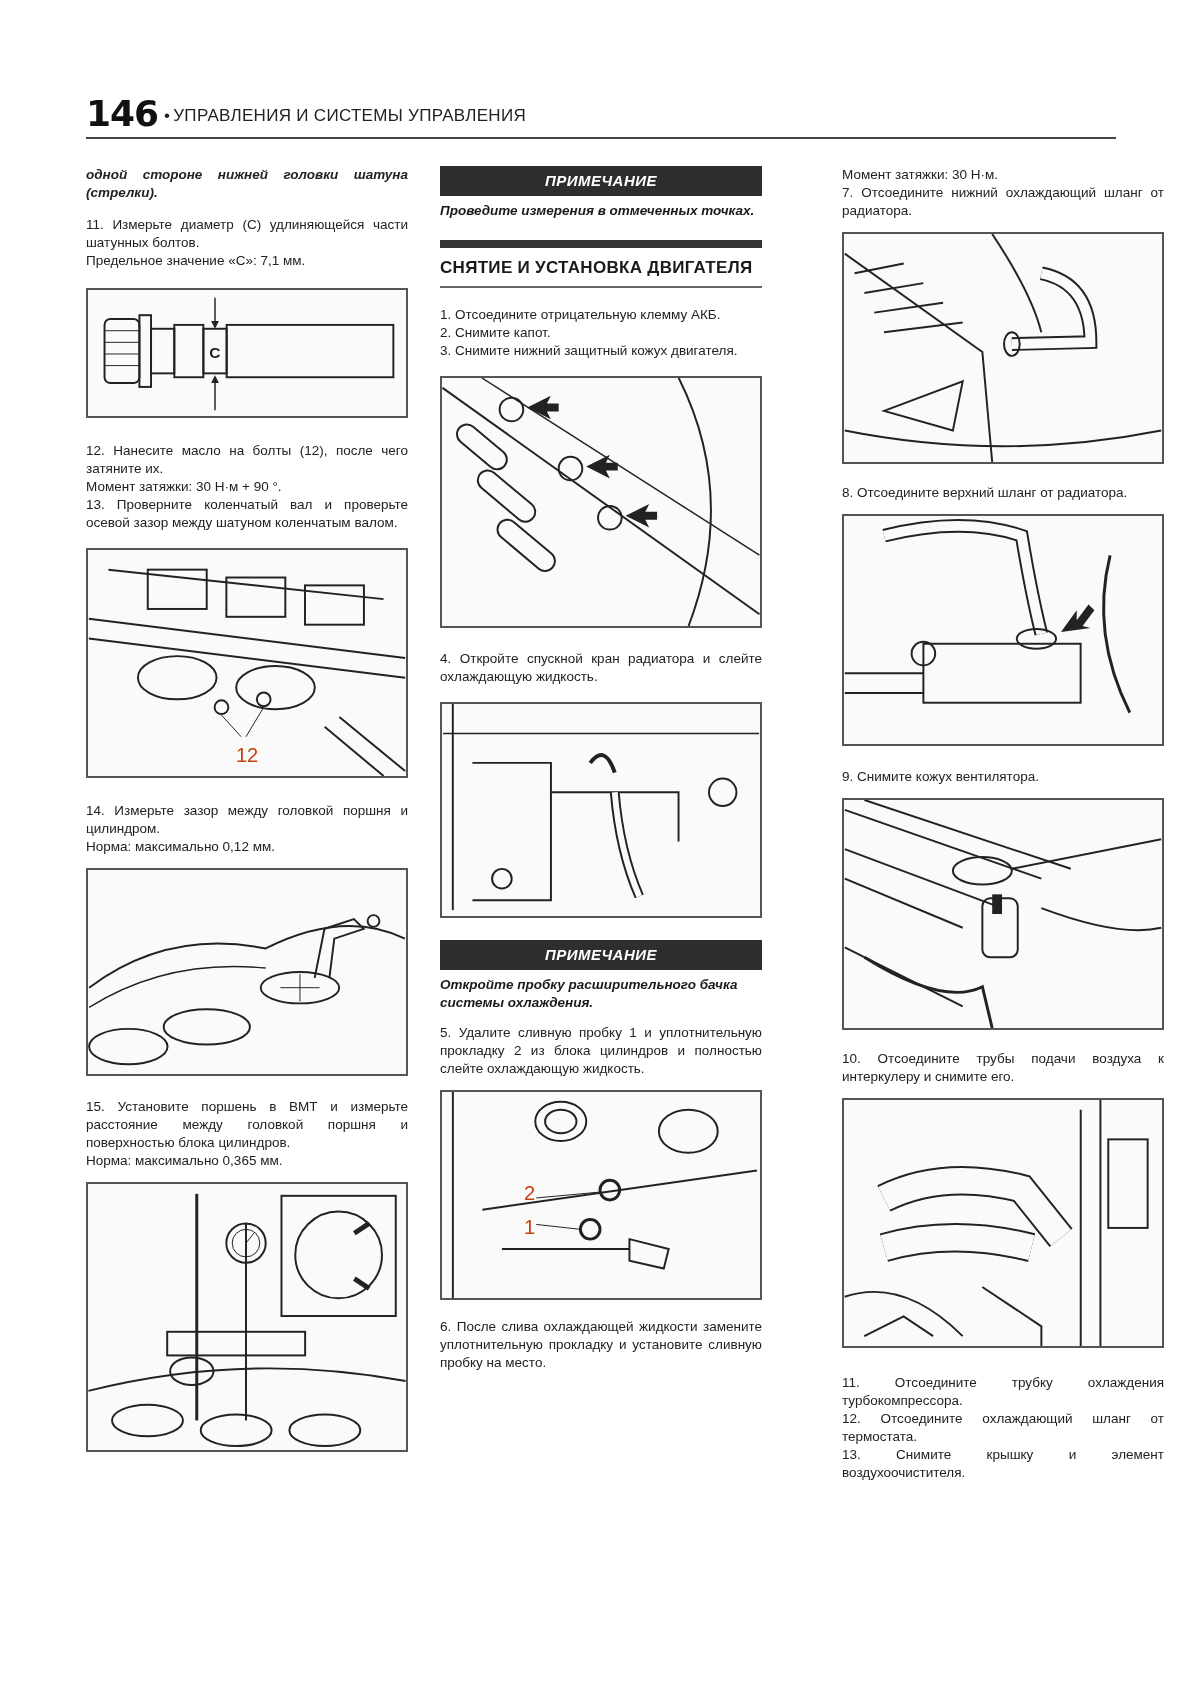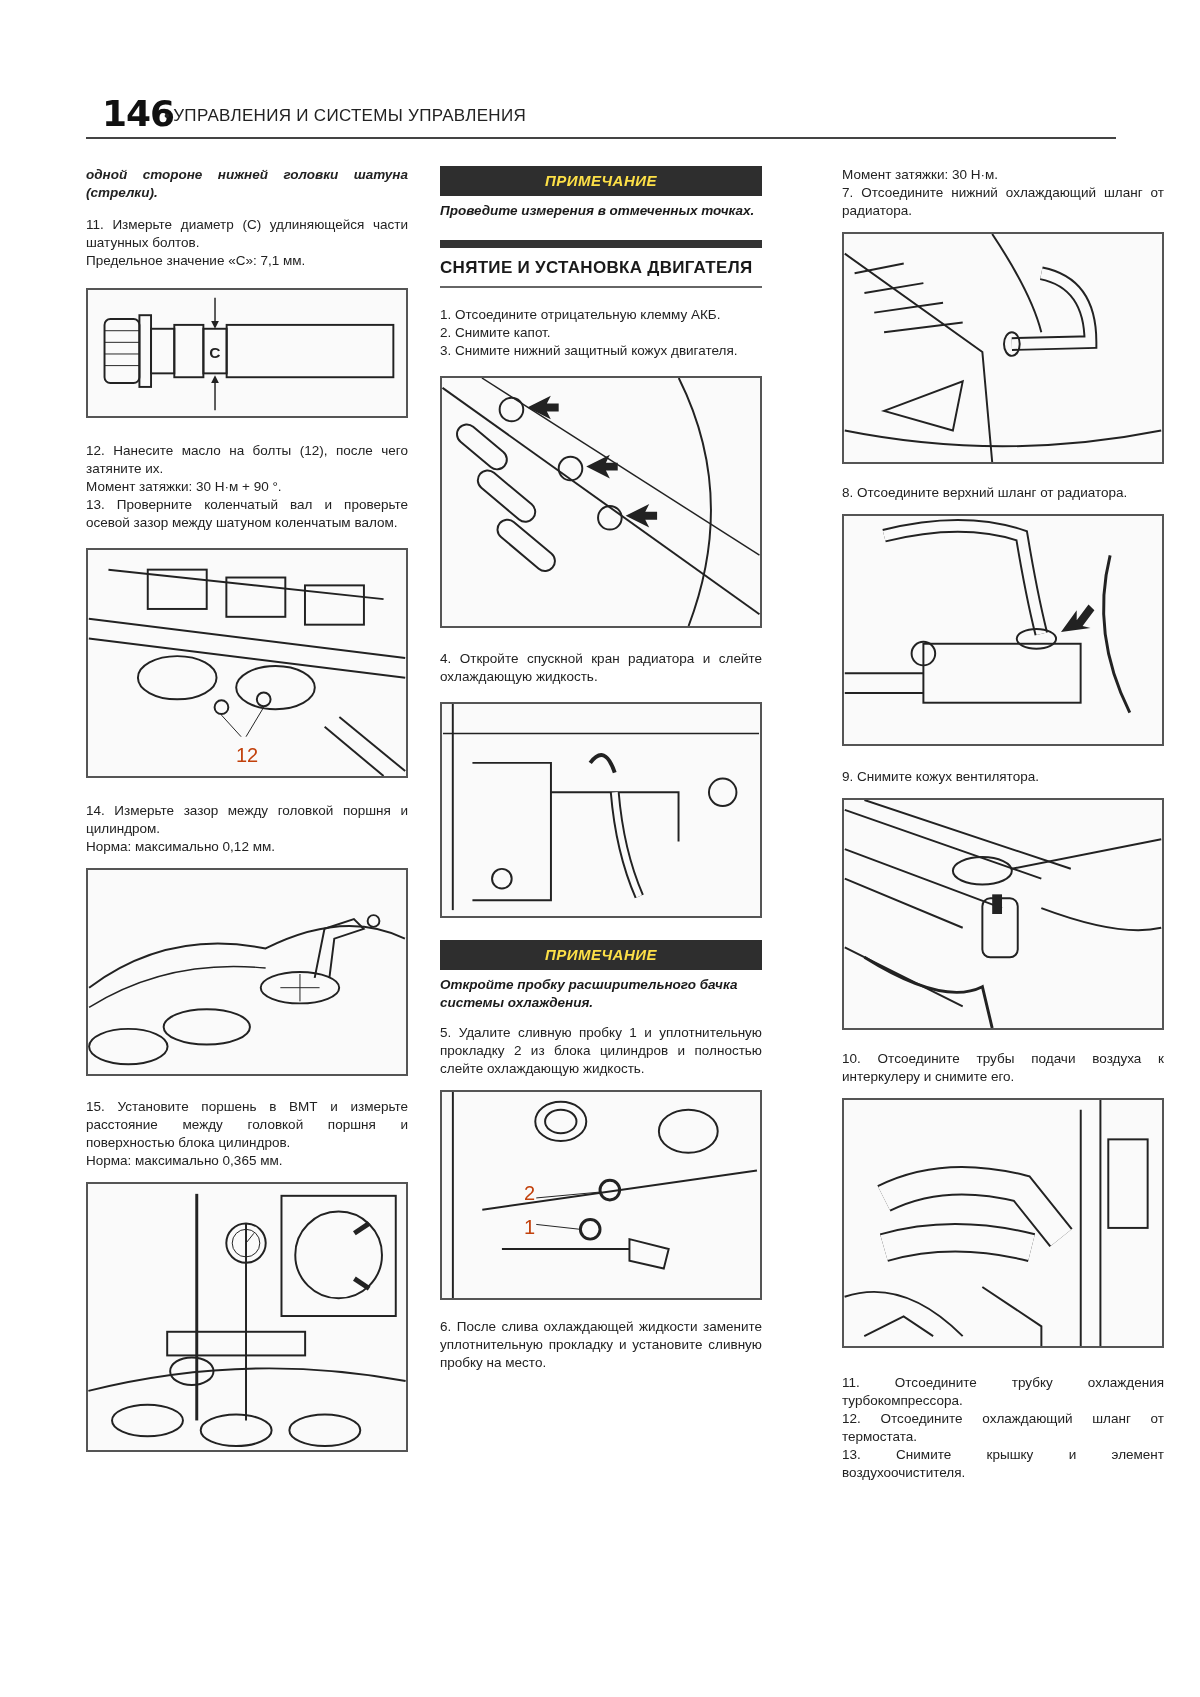--- a/index.html
+++ b/index.html
@@ -1,38 +1,38 @@
 <!DOCTYPE html>
 <html><head>
 <meta charset="utf-8">
 <style>
   html, body { margin: 0; padding: 0; background: #ffffff; }
   body { width: 1200px; height: 1697px; position: relative; overflow: hidden;
          font-family: "Liberation Sans", sans-serif; color: #1a1a1a; }
   .page-header { position: absolute; left: 86px; top: 92px; width: 1030px; height: 48px; }
   .page-num { position: absolute; left: 0; top: 0; font-family: "DejaVu Sans", sans-serif; font-weight: bold;
-              font-size: 36px; letter-spacing: -1px; color: #111; line-height: 44px; margin-left: 16px; }
+              font-size: 36px; letter-spacing: -1px; color: #111; line-height: 44px; }
   .page-title { position: absolute; left: 78px; top: 14px; font-size: 17px; letter-spacing: 0.3px; color: #222; }
   .page-title:before { content: "•"; margin-right: 3px; }
   .header-rule { position: absolute; left: 0; top: 45px; width: 1030px; height: 2px; background: #444; }
 
   .col { position: absolute; top: 166px; }
   .col1 { left: 86px; width: 322px; }
   .col2 { left: 440px; width: 322px; }
   .col3 { left: 842px; width: 322px; }
 
   .p { font-size: 13.5px; line-height: 18px; margin: 0 0 0 0; text-align: justify; color: #222; }
   .p.bold-italic { font-weight: bold; font-style: italic; }
   .gap { height: 14px; }
 
   .fig { position: relative; border: 2px solid #555; background: #fafafa; box-sizing: border-box; overflow: hidden; }
   .fig svg { position: absolute; left: 0; top: 0; width: 100%; height: 100%; }
   .fig-label { position: absolute; font-size: 20px; color: #c2410c; }
 
-  .note-bar { background: #2e2e2e; color: #fde047; font-weight: bold; font-style: italic; text-align: center;
+  .note-bar { background: #2e2e2e; color: #ffffff; font-weight: bold; font-style: italic; text-align: center;
               font-size: 15px; height: 30px; line-height: 30px; letter-spacing: 0.5px; }
   .note-text { font-weight: bold; font-style: italic; font-size: 13.5px; line-height: 18px; margin-top: 6px; }
   .section-rule-thick { height: 8px; background: #333; }
   .section-title { font-weight: bold; font-size: 17px; line-height: 24px; margin: 8px 0 6px; letter-spacing: 0.3px; }
   .section-rule-thin { height: 2px; background: #666; }
 </style>
 </head>
 <body>
 
 <div class="page-header">

